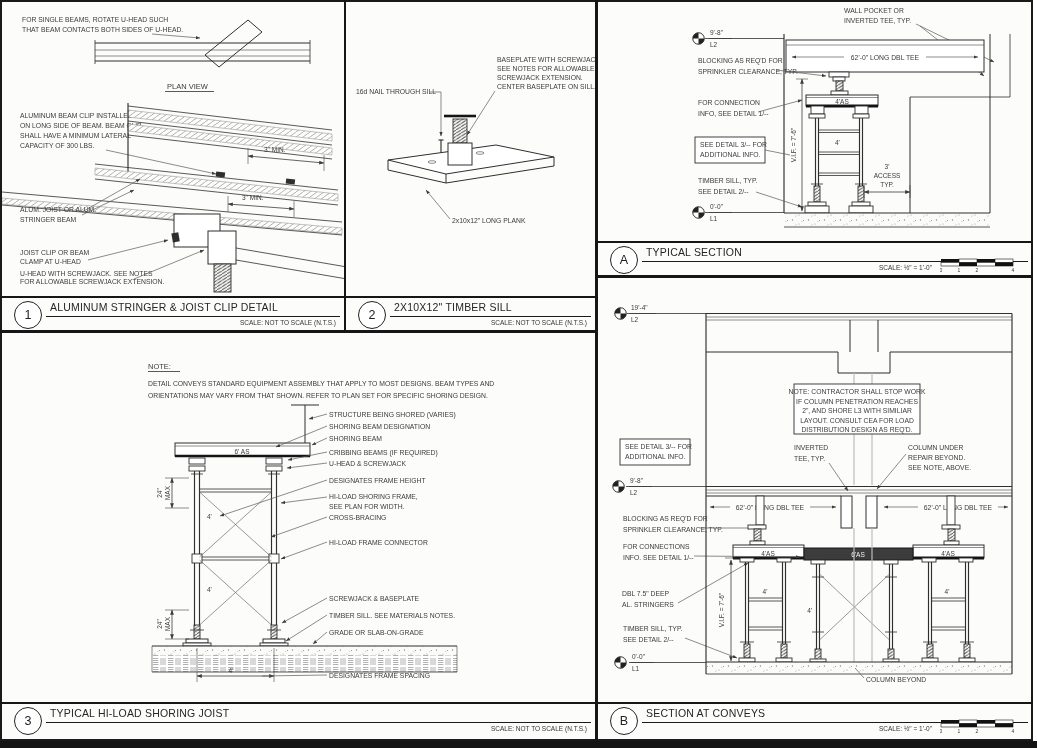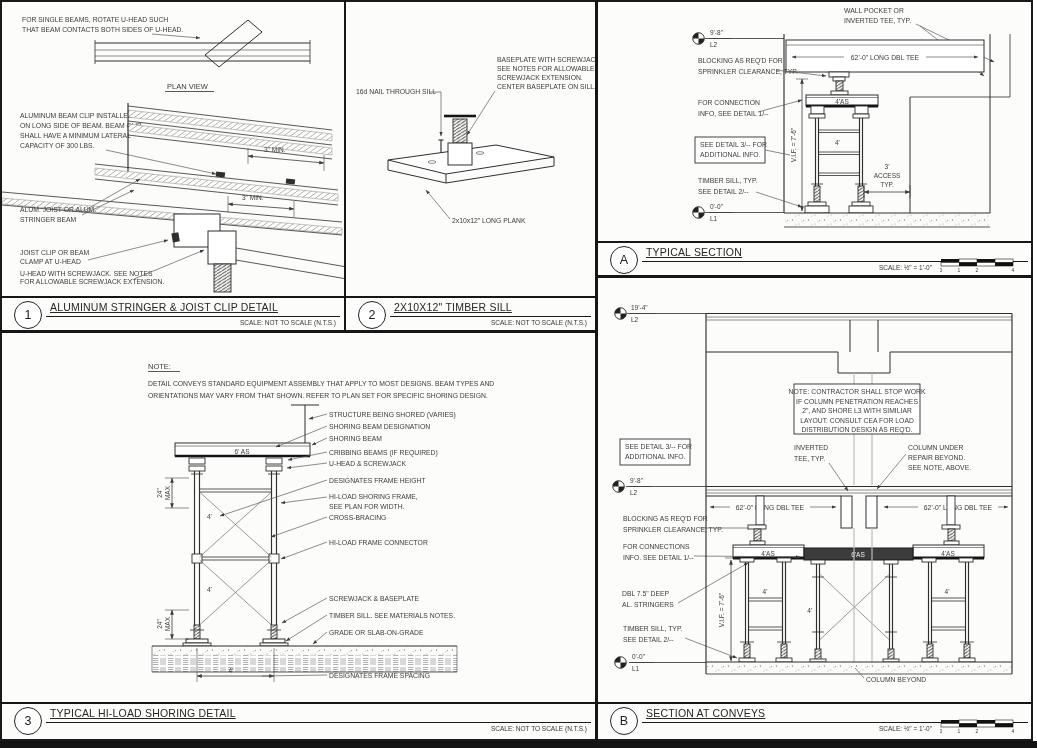--- a/index.html
+++ b/index.html
@@ -9,21 +9,21 @@
            border:2px solid #1a1a1a; box-sizing:border-box; }
   .divline { position:absolute; background:#161616; }
   .bottombar { position:absolute; left:0; top:741px; width:1037px; height:7px; background:#141414; }
   .panel { position:absolute; }
 
   
   .strip { position:absolute; }
   .bubble { position:absolute; left:12px; top:3px; width:26px; height:26px; border:1.6px solid #222;
             border-radius:50%; background:#fff; color:#222; font-size:12.5px;
             display:flex; align-items:center; justify-content:center; }
-  .strip-title { position:absolute; left:48px; top:3px; font-size:10.5px; color:#262626; letter-spacing:.2px; white-space:nowrap;text-decoration:underline; }
+  .strip-title { position:absolute; left:48px; top:3px; font-size:10.5px; color:#262626; letter-spacing:.2px; white-space:nowrap; }
   .strip-rule  { position:absolute; left:44px; right:4px; top:18px; height:1.4px; background:#1b1b1b; }
   .strip-scale { position:absolute; right:8px; top:21px; font-size:6.5px; color:#333; white-space:nowrap; }
   .strip-scale.wbar { right:100px; }
   .scalebar { position:absolute; right:6px; top:14px; }
 
   
   svg text { font-family:"Liberation Sans", sans-serif; fill:#3a3a3a; font-size:6.8px; }
   svg text.t75 { font-size:7.5px; }
   svg text.t65 { font-size:6.5px; }
   .s1  { stroke:#2f2f2f; stroke-width:1;    fill:none; }
@@ -656,21 +656,21 @@
       </div>
     <div class="strip-title">2X10X12" TIMBER SILL</div>
     <div class="strip-rule"></div>
     <div class="strip-scale">SCALE:  NOT TO SCALE (N.T.S.)</div>
   </div>
 
   <div class="strip" style="left:2px;top:704px;width:593px;height:34px">
     <div class="bubble">
         <span>3</span>
       </div>
-    <div class="strip-title">TYPICAL HI-LOAD SHORING DETAIL</div>
+    <div class="strip-title">TYPICAL HI-LOAD SHORING JOIST</div>
     <div class="strip-rule"></div>
     <div class="strip-scale">SCALE:  NOT TO SCALE (N.T.S.)</div>
   </div>
 
   <div class="strip" style="left:598px;top:243px;width:434px;height:32px">
     <div class="bubble">
         <span>A</span>
       </div>
     <div class="strip-title">TYPICAL SECTION</div>
     <div class="strip-rule"></div>

